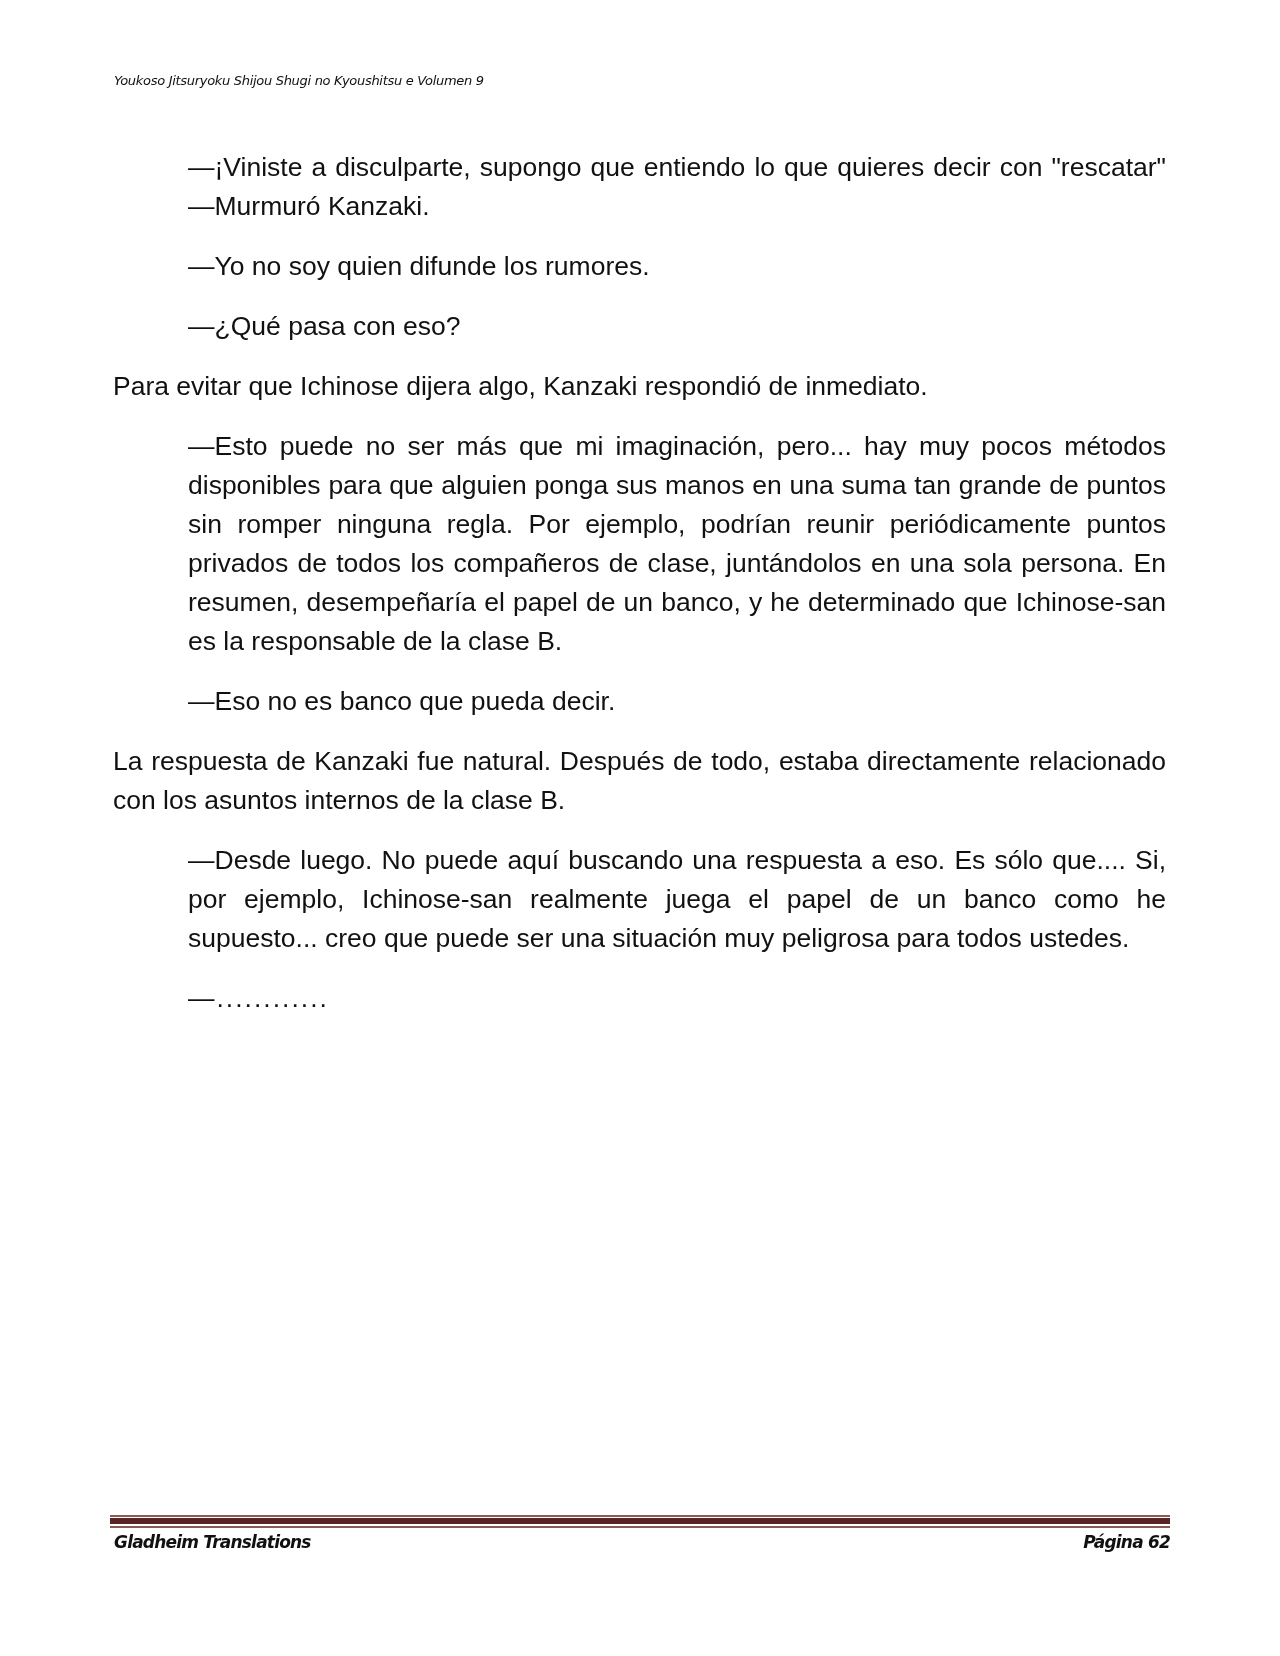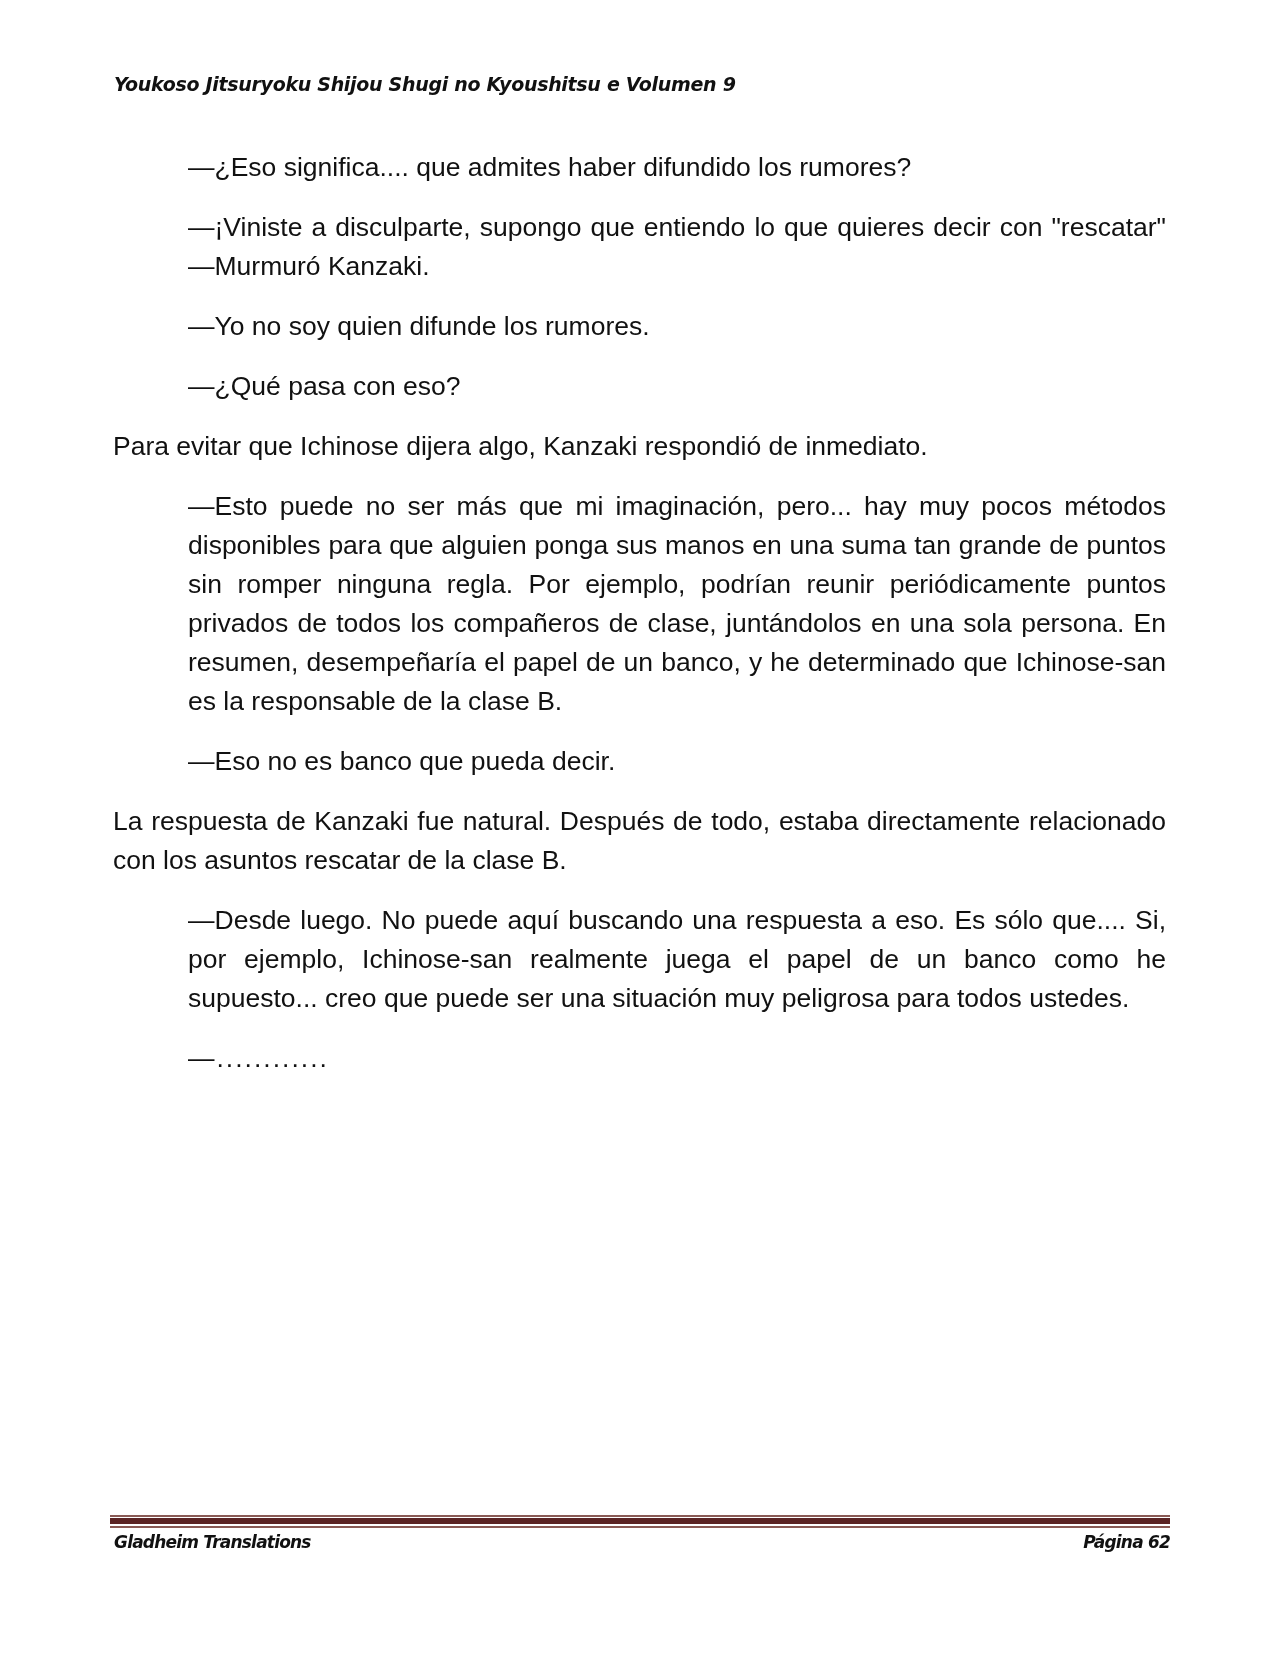--- a/index.html
+++ b/index.html
@@ -1,20 +1,20 @@
 <!DOCTYPE html>
 <html><head>
 <meta charset="utf-8">
 <style>
   html, body { margin: 0; padding: 0; background: #ffffff; }
   body { width: 1280px; height: 1656px; position: relative; overflow: hidden; color: #111; }
   .header {
     position: absolute; left: 114px; top: 73px;
-    font-family: "DejaVu Sans", sans-serif; font-weight: bold; font-style: italic;
-    font-size: 19px; letter-spacing: -0.3px; color: #111;
+    font-family: "DejaVu Sans", sans-serif; font-weight: normal; font-style: italic;
+    font-size: 13px; letter-spacing: -0.3px; color: #111;
   }
   .content {
     position: absolute; left: 113px; top: 148px; width: 1053px;
     font-family: "Liberation Sans", sans-serif; font-size: 26.5px; line-height: 39px;
     color: #111;
   }
   .p { margin: 0 0 21px 0; text-align: justify; }
   .p.dlg { margin-left: 75px; }
   .p.last { text-align: left; }
   .dots { letter-spacing: 2px; }
@@ -34,28 +34,27 @@
   }
   .footer-left { left: 114px; }
   .footer-right { right: 110px; }
 </style>
 </head>
 <body>
 
 <div class="header">Youkoso Jitsuryoku Shijou Shugi no Kyoushitsu e Volumen 9</div>
 
 <div class="content">
-  <p class="p dlg">—¿Eso significa.... que admites haber difundido los rumores?</p>
   <p class="p dlg">—¡Viniste a disculparte, supongo que entiendo lo que quieres decir con "rescatar" —Murmuró Kanzaki.</p>
   <p class="p dlg">—Yo no soy quien difunde los rumores.</p>
   <p class="p dlg">—¿Qué pasa con eso?</p>
   <p class="p">Para evitar que Ichinose dijera algo, Kanzaki respondió de inmediato.</p>
   <p class="p dlg">—Esto puede no ser más que mi imaginación, pero... hay muy pocos métodos disponibles para que alguien ponga sus manos en una suma tan grande de puntos sin romper ninguna regla. Por ejemplo, podrían reunir periódicamente puntos privados de todos los compañeros de clase, juntándolos en una sola persona. En resumen, desempeñaría el papel de un banco, y he determinado que Ichinose-san es la responsable de la clase B.</p>
   <p class="p dlg">—Eso no es banco que pueda decir.</p>
-  <p class="p">La respuesta de Kanzaki fue natural. Después de todo, estaba directamente relacionado con los asuntos rescatar de la clase B.</p>
+  <p class="p">La respuesta de Kanzaki fue natural. Después de todo, estaba directamente relacionado con los asuntos internos de la clase B.</p>
   <p class="p dlg">—Desde luego. No puede aquí buscando una respuesta a eso. Es sólo que.... Si, por ejemplo, Ichinose-san realmente juega el papel de un banco como he supuesto... creo que puede ser una situación muy peligrosa para todos ustedes.</p>
   <p class="p dlg last dots">—............</p>
 </div>
 
 <div class="rule-top"></div>
 <div class="rule"></div>
 <div class="rule-bot"></div>
 
 <div class="footer-left">Gladheim Translations</div>
 <div class="footer-right">Página 62</div>

